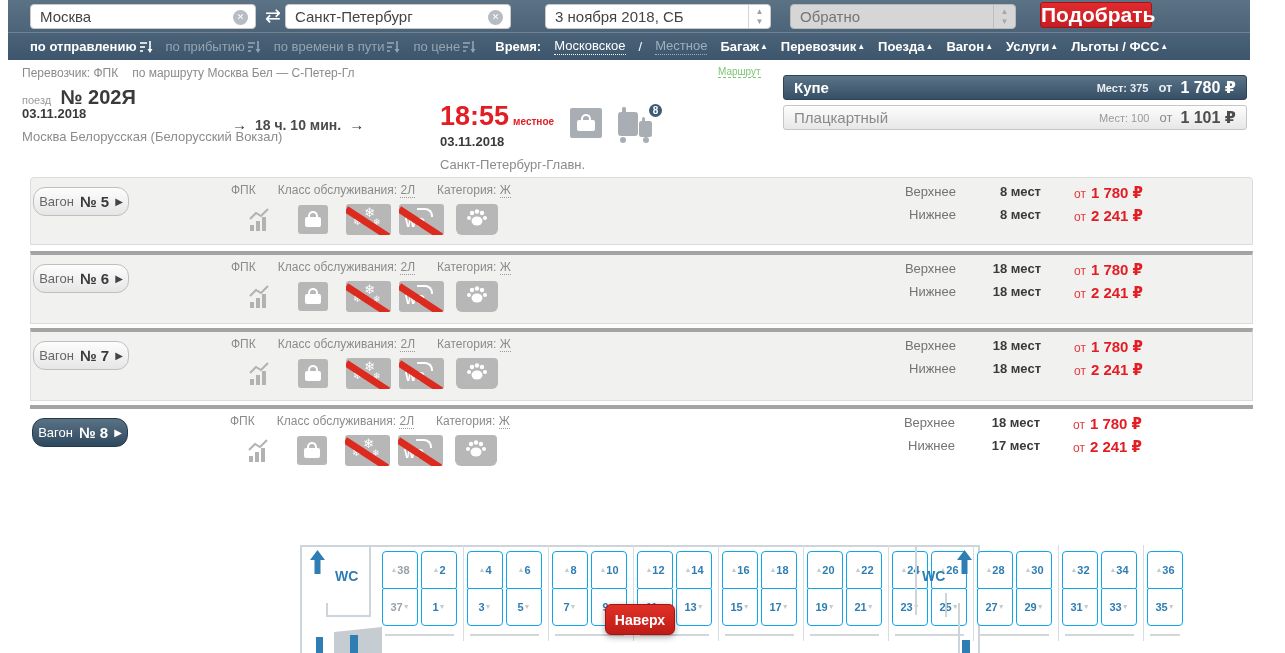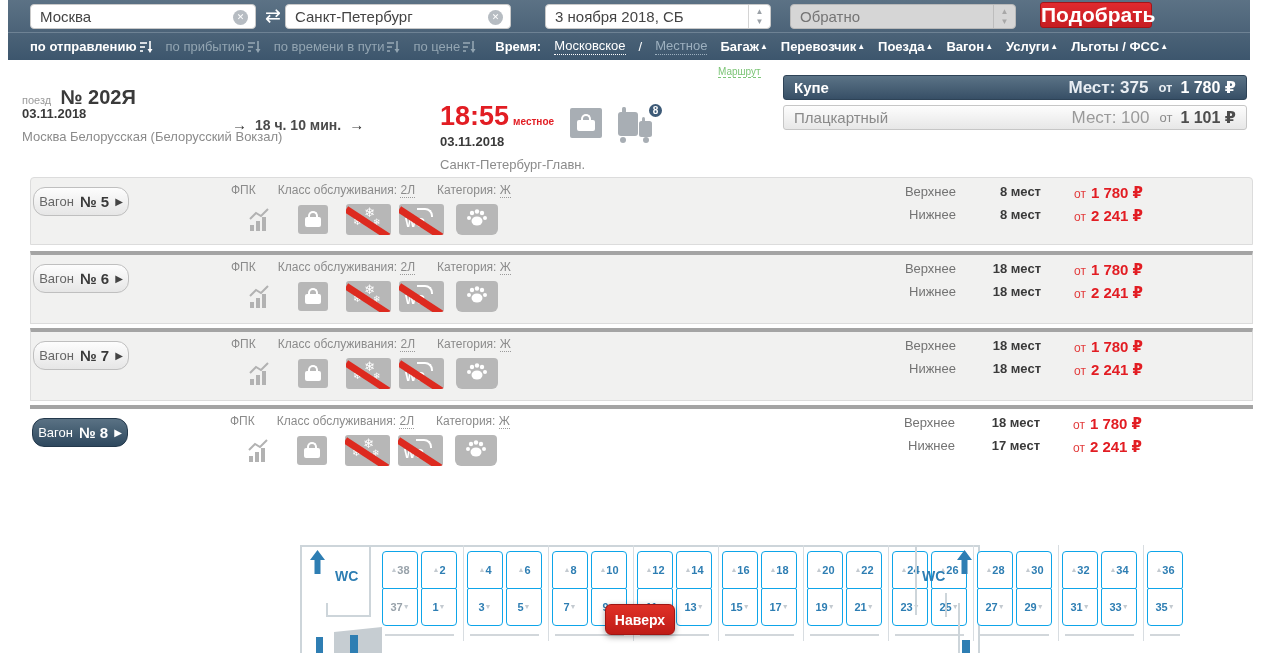--- a/index.html
+++ b/index.html
@@ -67,21 +67,21 @@
                 text-align:center; line-height:13px; }
 
   
   .class-box { position:absolute; left:783px; width:464px; height:25px; border-radius:3px;
                display:flex; align-items:center; padding:0 10px; cursor:pointer; }
   .class-box.selected { background:linear-gradient(#5b7386,#374f66); border:1px solid #2e4357; }
   .class-box.unselected { background:linear-gradient(#fdfdfd,#e7e7e7); border:1px solid #c6c6c6; }
   .class-name { font-size:15px; font-weight:bold; flex:1; }
   .selected .class-name { color:#fff; }
   .unselected .class-name { color:#8a8a8a; font-weight:normal; }
-  .class-seats { font-size:17px; font-weight:bold; margin-right:10px;margin-left:46px; }
+  .class-seats { font-size:11px; font-weight:bold; margin-right:10px;margin-left:46px; }
   .selected .class-seats { color:#e9eef3; }
   .unselected .class-seats { color:#9a9a9a; font-weight:normal; }
   .class-from { font-size:13px; margin-right:8px; }
   .selected .class-from { color:#e9eef3; font-weight:bold; }
   .unselected .class-from { color:#8a8a8a; }
   .class-price { font-size:16px; font-weight:bold; }
   .selected .class-price { color:#fff; }
   .unselected .class-price { color:#4d4d4d; }
 
   
@@ -254,20 +254,23 @@
           <span>Услуги</span>
           <span class="caret">▲</span>
         </span>
       <span class="filter-item">
           <span>Льготы / ФСС</span>
           <span class="caret">▲</span>
         </span>
     </div>
   </div>
 
+  <div class="carrier-line">
+    <span>Перевозчик: ФПК</span><span>по маршруту Москва Бел — С-Петер-Гл</span>
+  </div>
   <div class="route-link">Маршрут</div>
 
   <div class="train-no">
     <span class="lbl">поезд</span><span class="num">№ 202Я</span>
   </div>
 
   <div class="dep-block">
     <div class="date-line">03.11.2018</div>
     <div class="station-line">Москва Белорусская (Белорусский Вокзал)</div>
   </div>

